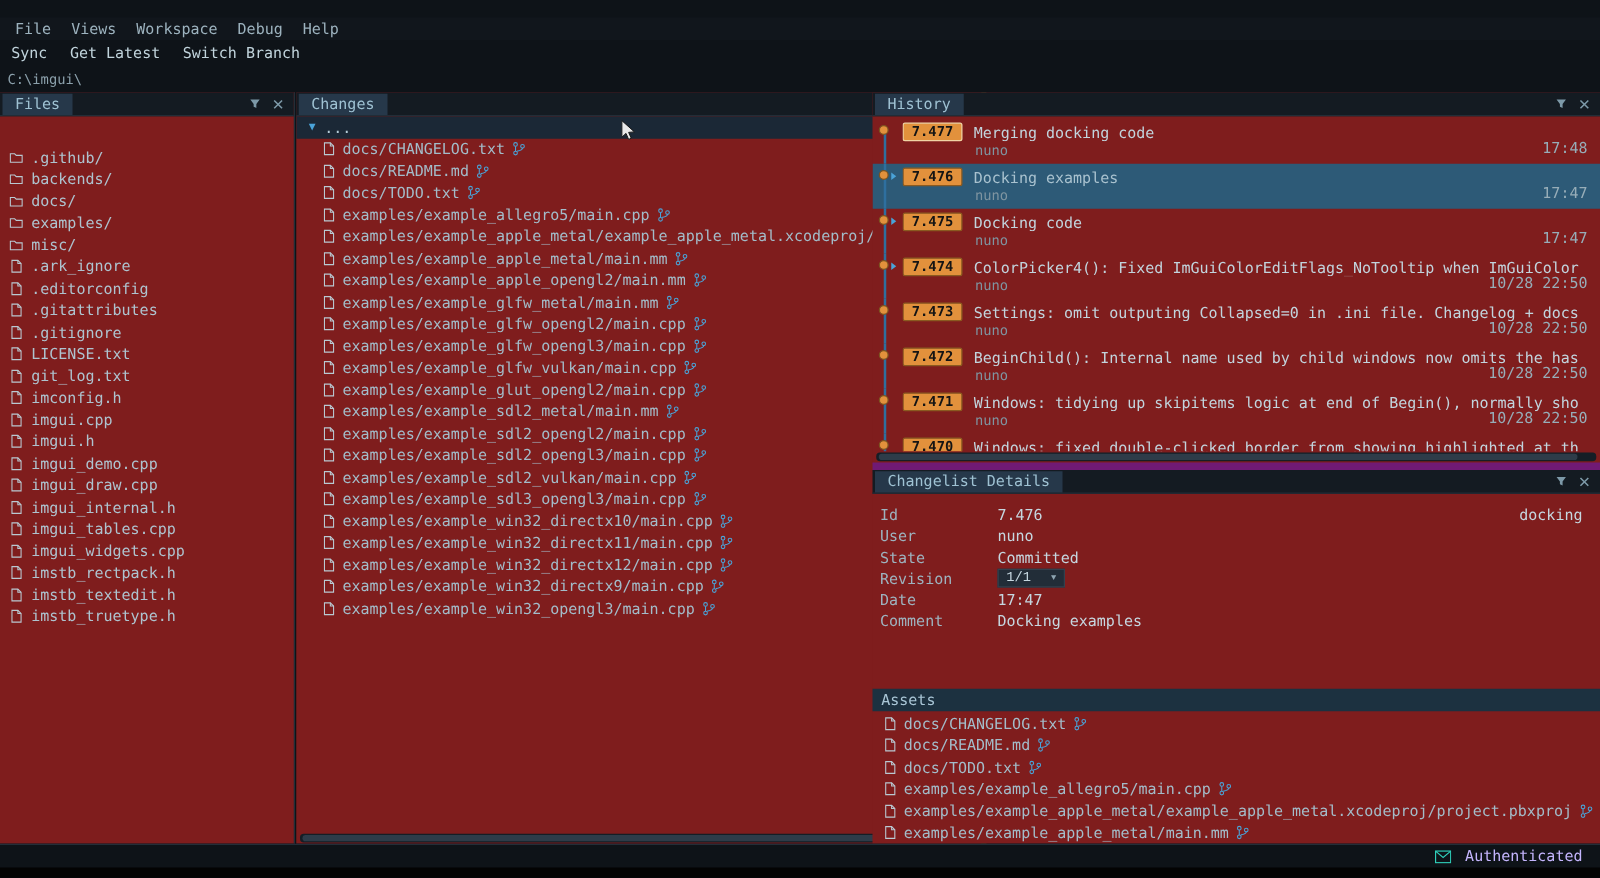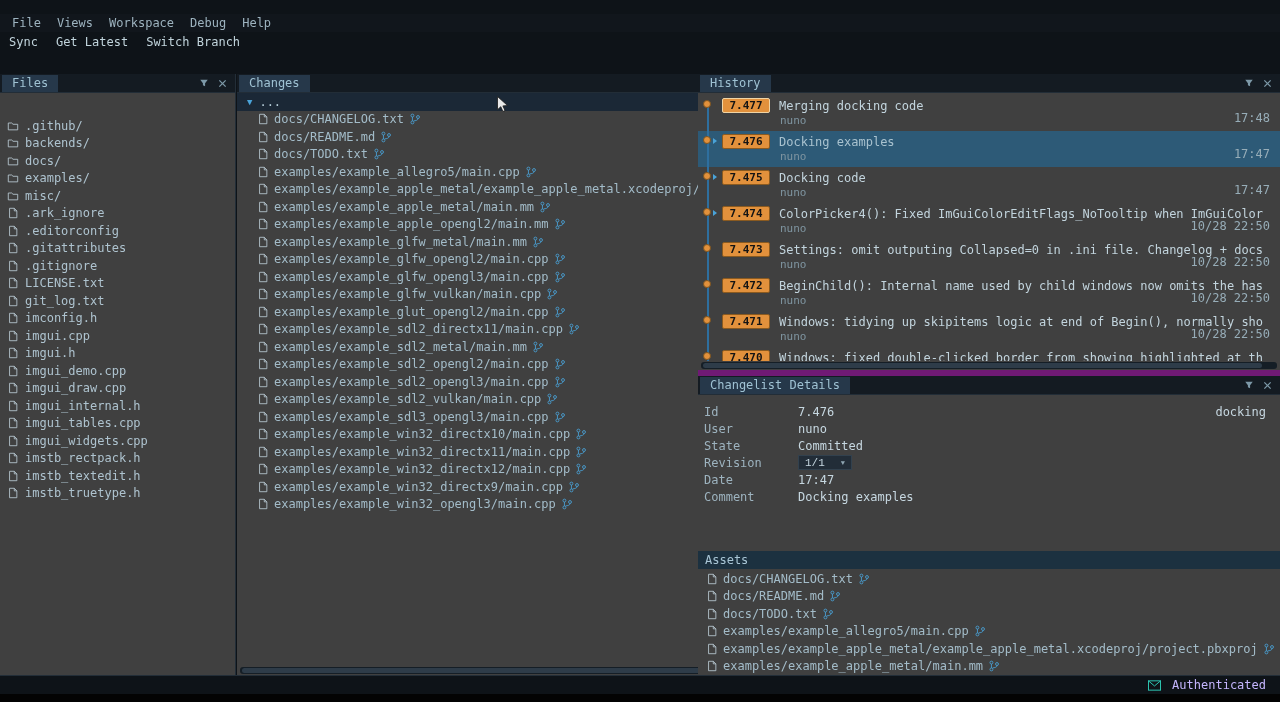--- a/index.html
+++ b/index.html
@@ -19,21 +19,21 @@
              display:flex; align-items:center; padding:0 4px; color:#9db3bf; }
   .menu-item { padding:0 8px; }
   .toolbar { position:absolute; top:32px; left:0; right:0; height:20px; display:flex;
              align-items:center; color:#c1d4dc; }
   .tool-btn { padding:0 9px; }
   .pathbar { position:absolute; top:52px; left:0; right:0; height:22px; display:flex;
              align-items:center; padding:0 6px; color:#8ba0ab; font-size:11px; }
 
   
   .main { position:absolute; top:74px; left:0; right:0; height:601px; }
-  .panel { position:absolute; background:#404040; }
+  .panel { position:absolute; background:#7f1d1d; }
   .files-panel   { left:0;   top:0; width:236px; height:601px; border-right:1px solid #232e38; }
   .changes-panel { left:237px; top:0; width:552px; height:601px; border-right:4px solid #15803d; }
   .right-col { position:absolute; left:698px; top:0; width:582px; height:601px; }
   .history-panel { left:0; top:0; right:0; height:302px; width:582px; border-bottom:6px solid #701a75; }
   .details-panel { left:0; top:302px; width:582px; height:299px; }
 
   .panel-header { height:19px; background:#141b22; border-bottom:1px solid #222d37;
                   display:flex; align-items:center; padding:0 2px; }
   .tab { background:#26384a; color:#9fc2d3; padding:1px 10px 2px; font-size:12px; white-space:nowrap; }
   .hdr-icons { margin-left:auto; display:flex; gap:9px; align-items:center; padding-right:6px; color:#7d99a8; }
@@ -116,20 +116,23 @@
       <span class="menu-item">Views</span>
       <span class="menu-item">Workspace</span>
       <span class="menu-item">Debug</span>
       <span class="menu-item">Help</span>
     </div>
   <div class="toolbar" id="toolbar-items">
       <span class="tool-btn">Sync</span>
       <span class="tool-btn">Get Latest</span>
       <span class="tool-btn">Switch Branch</span>
     </div>
+  <div class="pathbar">
+    <span>C:\imgui\</span>
+  </div>
 
   <div class="main">
 
     <section class="panel files-panel">
       <header class="panel-header">
         <span class="tab">Files</span>
         <span class="hdr-icons">
           <span class="hicon">
               <svg width="10" height="10" viewBox="0 0 12 12">
                 <path d="M1.5 2h9L7.3 6.3V10L4.7 8.8V6.3z" fill="#7d99a8"></path>
@@ -540,37 +543,20 @@
             </span>
           </div>
           <div class="change-row">
             <span class="icon ficon">
               <svg width="12" height="12" viewBox="0 0 14 14">
                 <path d="M3 1.5h5.5l3 3v8H3z" fill="none" stroke="currentColor"></path>
                 <path d="M8.5 1.5v3h3" fill="none" stroke="currentColor"></path>
               </svg>
             </span>
             <span class="fname">examples/example_glut_opengl2/main.cpp</span>
-            <span class="icon branch-icon">
-              <svg width="12" height="12" viewBox="0 0 14 14">
-                <circle cx="4" cy="3" r="1.7" fill="none" stroke="currentColor"></circle>
-                <circle cx="4" cy="11" r="1.7" fill="none" stroke="currentColor"></circle>
-                <circle cx="10.5" cy="4.7" r="1.7" fill="none" stroke="currentColor"></circle>
-                <path d="M4 4.7v4.6M10.5 6.4c0 2.2-3 2.6-5 2.8" fill="none" stroke="currentColor"></path>
-              </svg>
-            </span>
-          </div>
-          <div class="change-row">
-            <span class="icon ficon">
-              <svg width="12" height="12" viewBox="0 0 14 14">
-                <path d="M3 1.5h5.5l3 3v8H3z" fill="none" stroke="currentColor"></path>
-                <path d="M8.5 1.5v3h3" fill="none" stroke="currentColor"></path>
-              </svg>
-            </span>
-            <span class="fname">examples/example_sdl2_directx11/main.cpp</span>
             <span class="icon branch-icon">
               <svg width="12" height="12" viewBox="0 0 14 14">
                 <circle cx="4" cy="3" r="1.7" fill="none" stroke="currentColor"></circle>
                 <circle cx="4" cy="11" r="1.7" fill="none" stroke="currentColor"></circle>
                 <circle cx="10.5" cy="4.7" r="1.7" fill="none" stroke="currentColor"></circle>
                 <path d="M4 4.7v4.6M10.5 6.4c0 2.2-3 2.6-5 2.8" fill="none" stroke="currentColor"></path>
               </svg>
             </span>
           </div>
           <div class="change-row">

